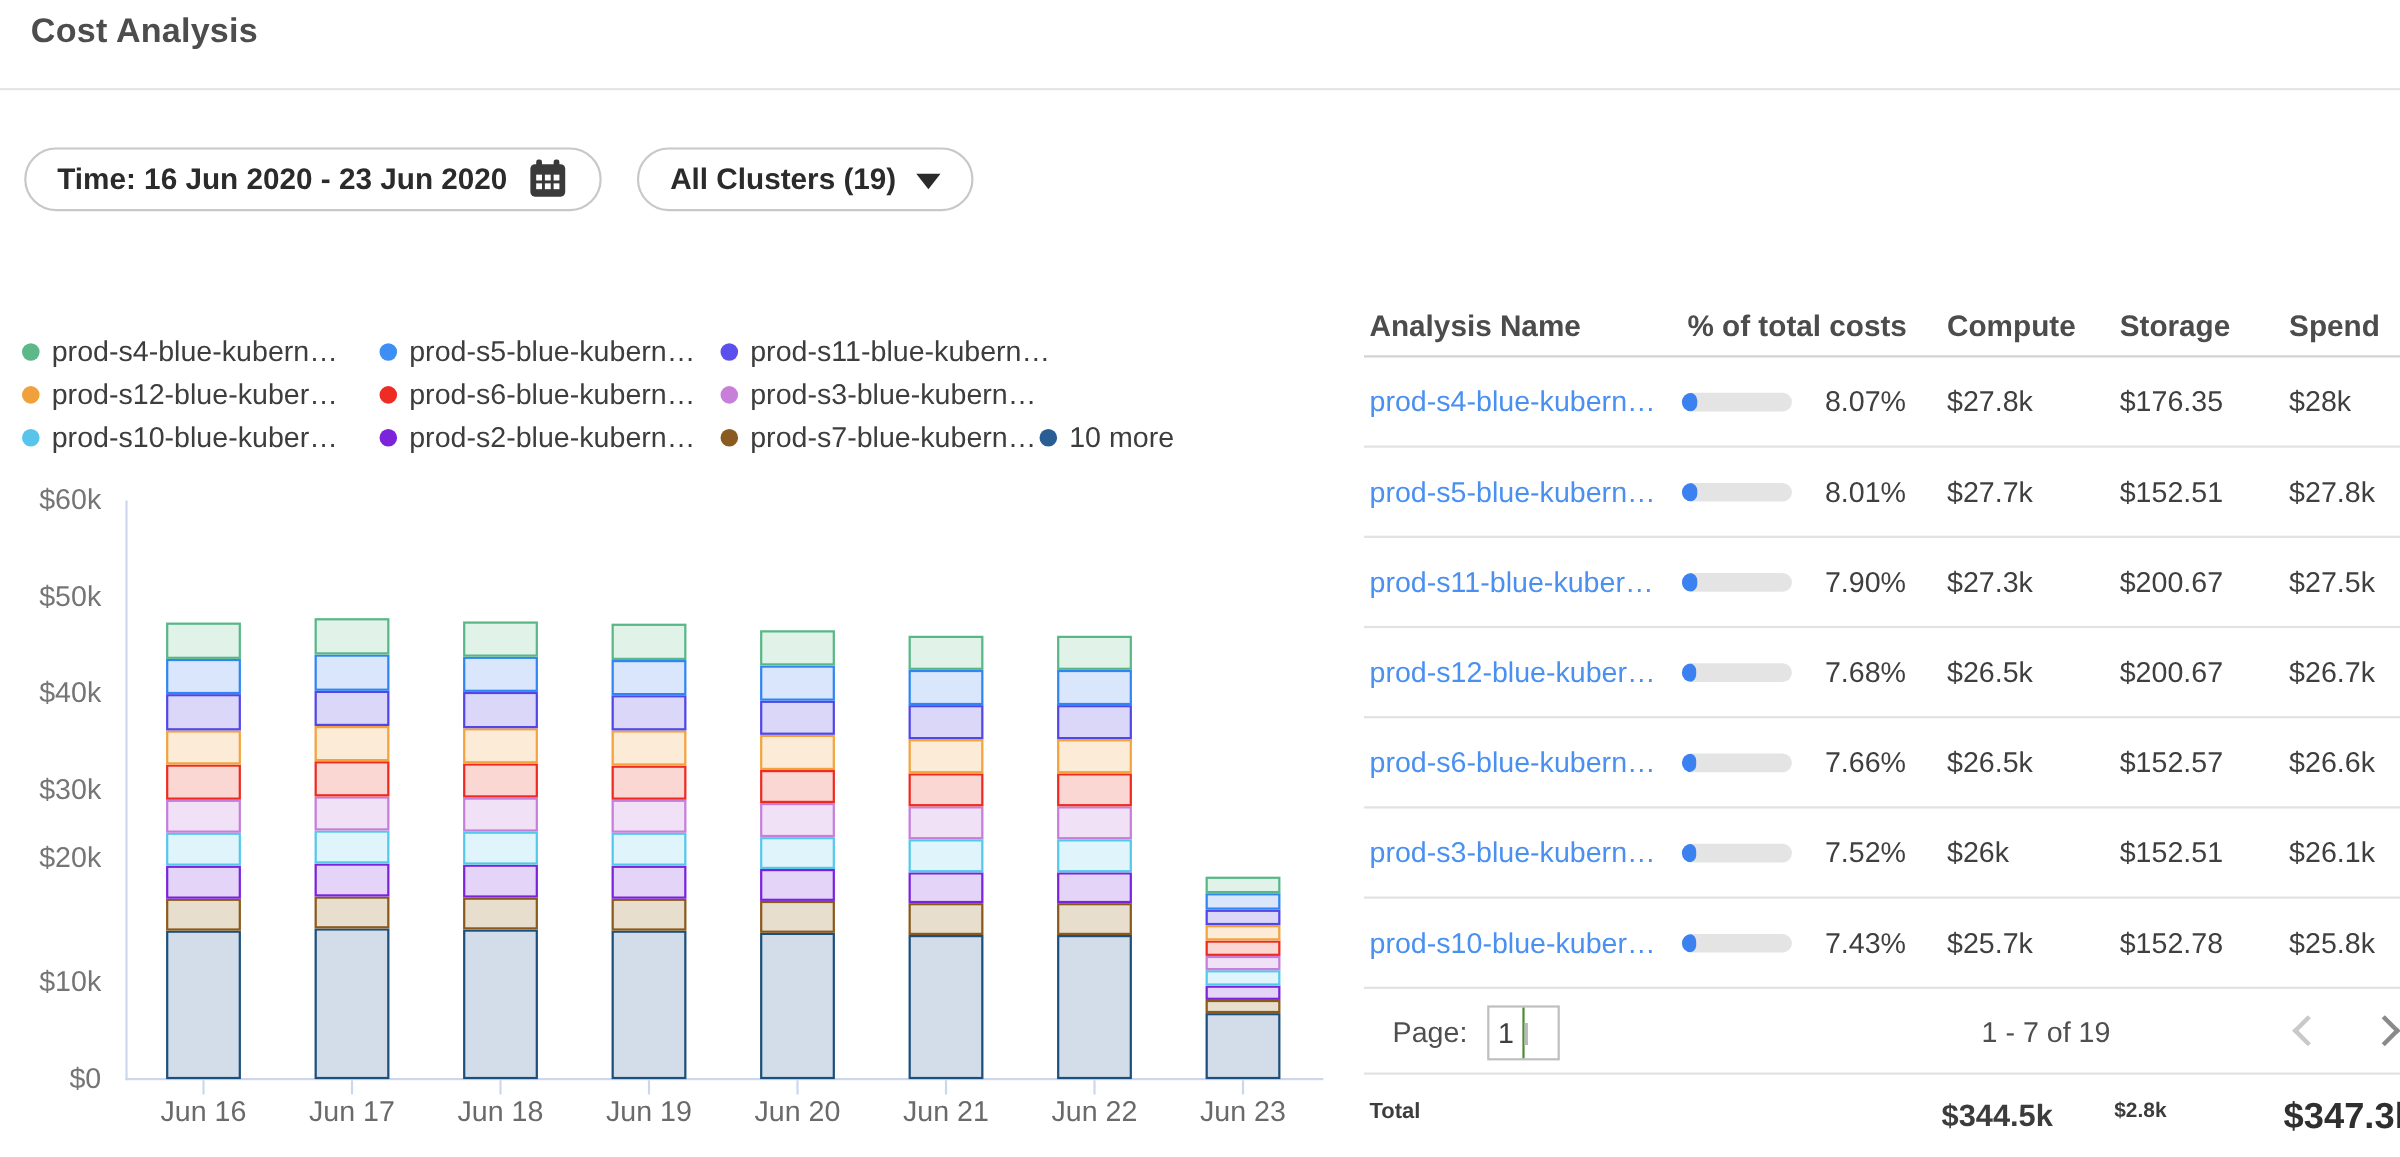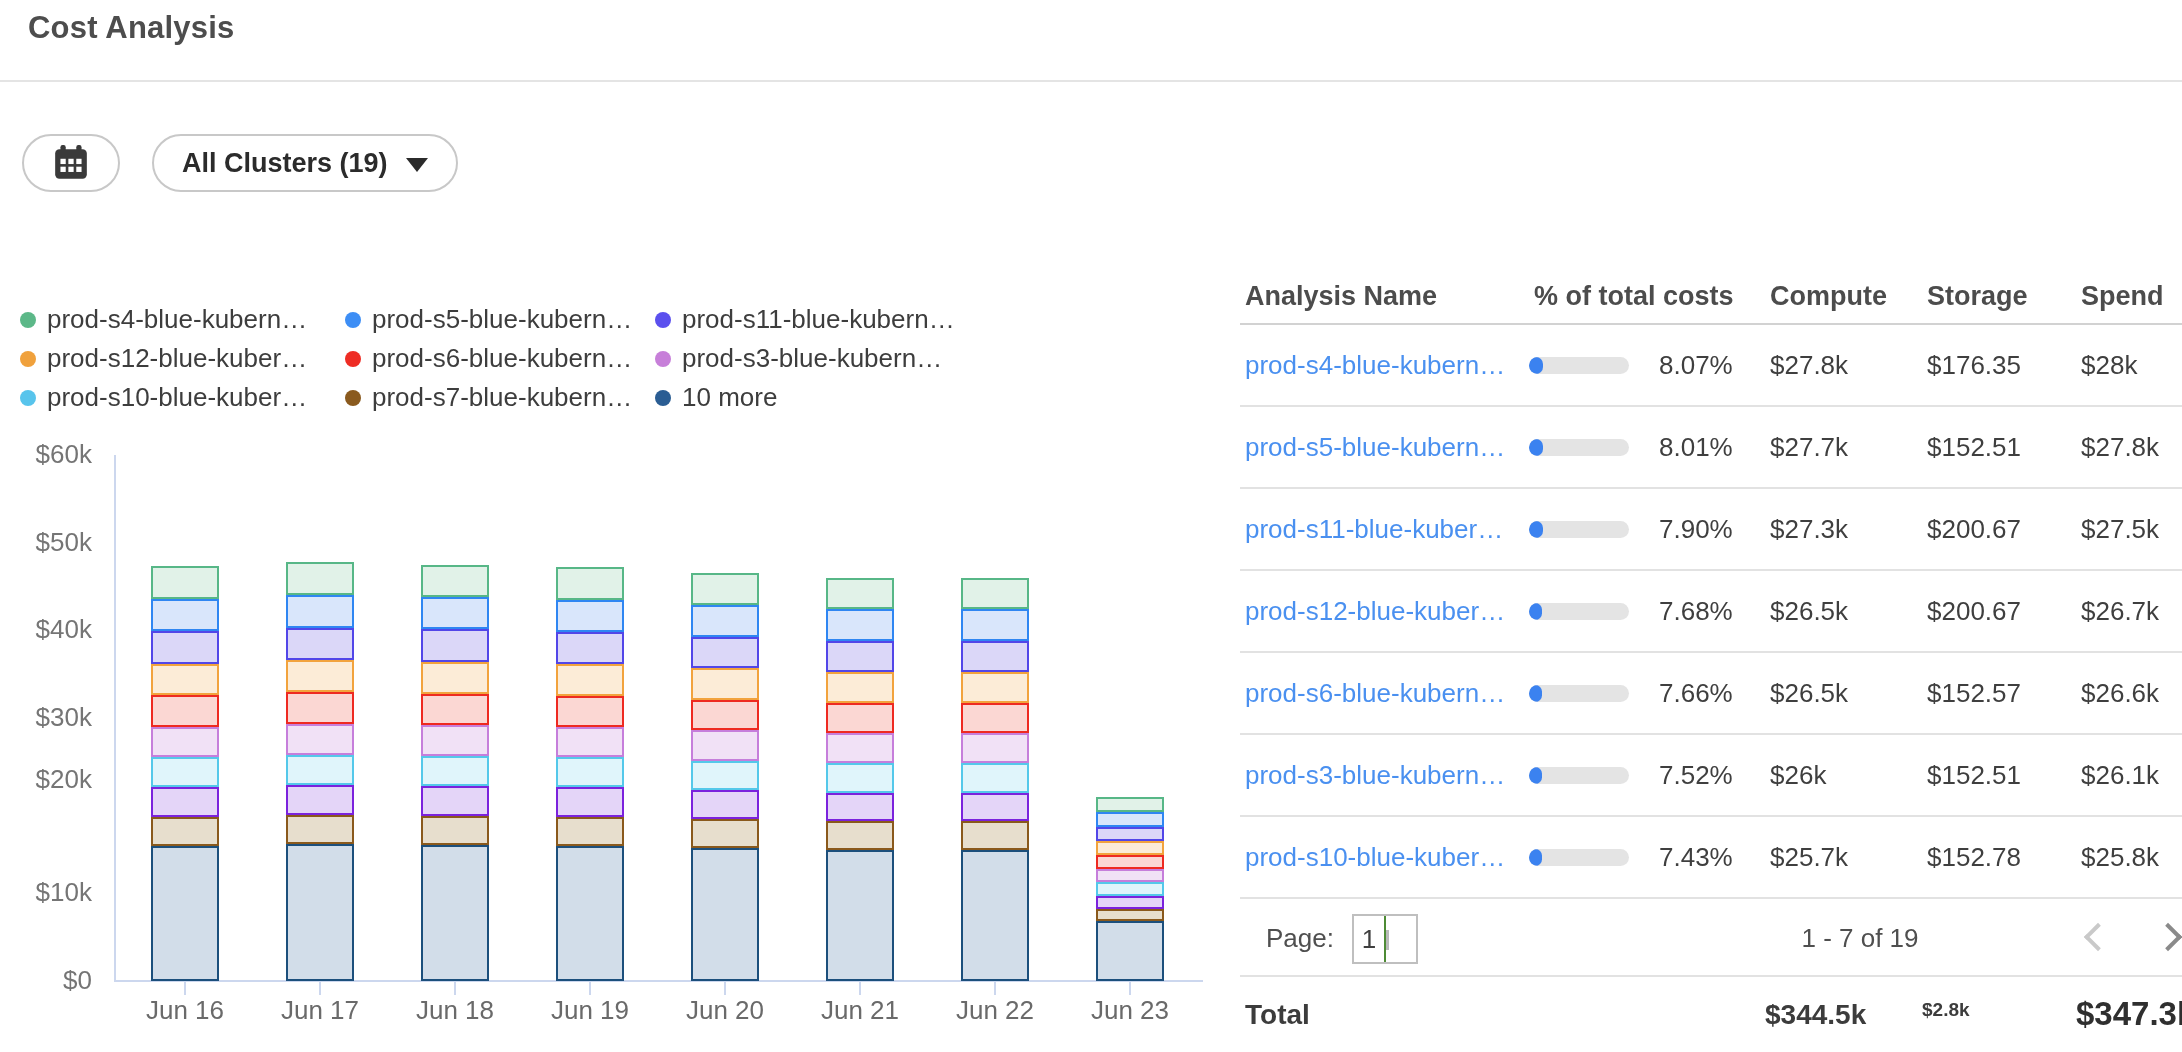--- a/index.html
+++ b/index.html
@@ -62,35 +62,36 @@
   .page-select .green-bar { width:2px; height:46px; background:#4e8b35; }
   .sel-chev { width:12px; height:12px; border-left:3px solid #b9b9b9; border-bottom:3px solid #b9b9b9;
     transform:rotate(-45deg); margin:-6px auto 0 auto; }
   .range-label { position:absolute; left:520px; top:24px; width:200px; text-align:center; font-size:26px; color:#4f4f4f; }
   .chev { position:absolute; top:28px; width:20px; height:20px; border-left:4px solid; border-bottom:4px solid; cursor:pointer; }
   .chev-left { left:848px; transform:rotate(45deg); border-color:#c9c9c9; }
   .chev-right { left:918px; transform:rotate(-135deg); border-color:#8a8a8a; }
 
   
   .total-row { position:absolute; left:0; top:707px; width:942px; height:75px; }
-  .total-label { position:absolute; left:5px; top:22px; font-size:28px; font-weight:700; color:#3c3c3c; }
+  .total-label { position:absolute; left:5px; top:22px; font-size:20px; font-weight:700; color:#3c3c3c; }
   .total-compute { position:absolute; left:525px; top:22px; font-size:28px; font-weight:700; color:#3c3c3c; }
   .total-storage { position:absolute; left:682px; top:22px; font-size:19px; font-weight:700; color:#3c3c3c; }
   .total-spend { position:absolute; left:836px; top:18px; font-size:33px; font-weight:700; color:#2f2f2f; }
 </style>
 </head>
 <body>
 
 <div class="app">
 
   <div class="page-title">Cost Analysis</div>
   <div class="top-divider"></div>
 
   <div class="filters">
     <button class="pill-btn">
+      <span>Time: 16 Jun 2020 - 23 Jun 2020</span>
       <svg class="cal-icon" viewBox="0 0 36 36">
         <rect x="8" y="1" width="5" height="8" rx="2" fill="#3a3a3a"></rect>
         <rect x="23" y="1" width="5" height="8" rx="2" fill="#3a3a3a"></rect>
         <rect x="3" y="5" width="30" height="28" rx="4" fill="#3a3a3a"></rect>
         <rect x="8" y="14" width="5" height="5" fill="#ffffff"></rect>
           <rect x="15.5" y="14" width="5" height="5" fill="#ffffff"></rect>
           <rect x="23" y="14" width="5" height="5" fill="#ffffff"></rect>
         <rect x="8" y="21.5" width="5" height="5" fill="#ffffff"></rect>
           <rect x="15.5" y="21.5" width="5" height="5" fill="#ffffff"></rect>
           <rect x="23" y="21.5" width="5" height="5" fill="#ffffff"></rect>
@@ -129,20 +130,24 @@
           </div>
           <div class="legend-item">
             <span class="legend-dot" style="background: rgb(199, 127, 217);"></span>
             <span class="legend-label">prod-s3-blue-kubern…</span>
           </div>
         </div>
         <div class="legend-row">
           <div class="legend-item">
             <span class="legend-dot" style="background: rgb(88, 196, 236);"></span>
             <span class="legend-label">prod-s10-blue-kuber…</span>
+          </div>
+          <div class="legend-item">
+            <span class="legend-dot" style="background: rgb(124, 36, 217);"></span>
+            <span class="legend-label">prod-s2-blue-kubern…</span>
           </div>
           <div class="legend-item">
             <span class="legend-dot" style="background: rgb(138, 90, 30);"></span>
             <span class="legend-label">prod-s7-blue-kubern…</span>
           </div>
           <div class="legend-item">
             <span class="legend-dot" style="background: rgb(42, 93, 147);"></span>
             <span class="legend-label">10 more</span>
           </div>
         </div>

